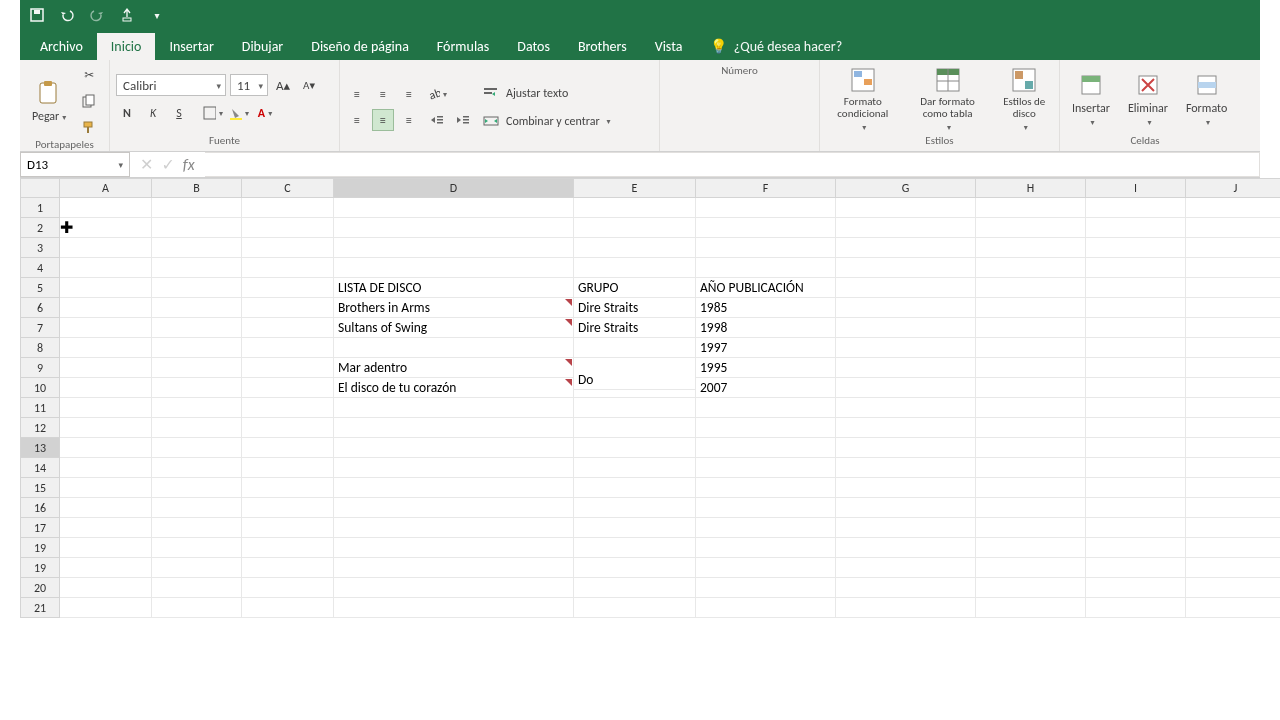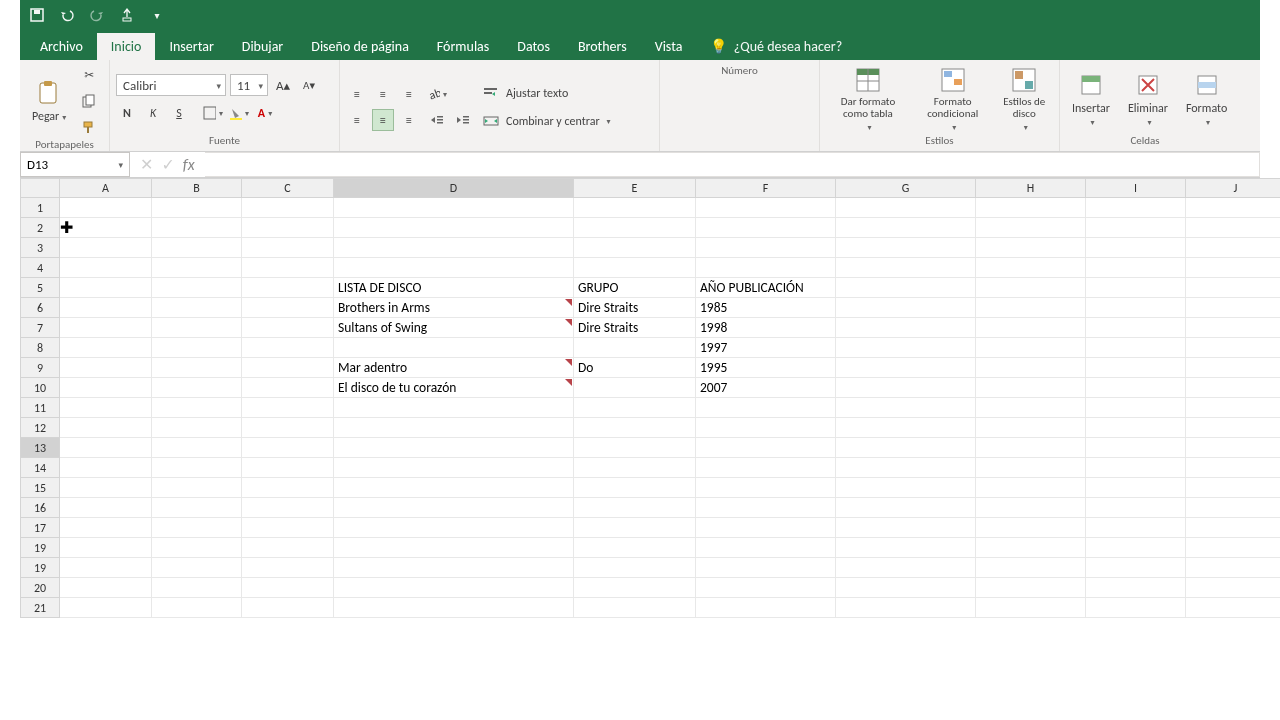--- a/index.html
+++ b/index.html
@@ -248,36 +248,36 @@
   <div class="group" style="width:160px">
     <div class="gname">Número</div>
   </div>
 
   <div class="group" style="width:240px">
     <div class="controls">
       <div class="bigbtn dd">
         <span class="ic">
             <svg width="26" height="26">
               <rect x="2" y="2" width="22" height="22" fill="#fff" stroke="#888"></rect>
-              <rect x="2" y="2" width="22" height="6" fill="#5a8f5a"></rect>
-              <line x1="2" y1="14" x2="24" y2="14" stroke="#888"></line>
-              <line x1="13" y1="2" x2="13" y2="24" stroke="#888"></line>
-            </svg>
-          </span>
-        <span style="font-size:11px; text-align:center; line-height:1.1">Dar formato como tabla</span>
+              <rect x="4" y="4" width="8" height="6" fill="#8fb5e0"></rect>
+              <rect x="14" y="12" width="8" height="6" fill="#e8a05a"></rect>
+            </svg>
+          </span>
+        <span style="font-size:11px; text-align:center; line-height:1.1">Formato condicional</span>
       </div>
       <div class="bigbtn dd">
         <span class="ic">
             <svg width="26" height="26">
               <rect x="2" y="2" width="22" height="22" fill="#fff" stroke="#888"></rect>
-              <rect x="4" y="4" width="8" height="6" fill="#8fb5e0"></rect>
-              <rect x="14" y="12" width="8" height="6" fill="#e8a05a"></rect>
-            </svg>
-          </span>
-        <span style="font-size:11px; text-align:center; line-height:1.1">Formato condicional</span>
+              <rect x="2" y="2" width="22" height="6" fill="#5a8f5a"></rect>
+              <line x1="2" y1="14" x2="24" y2="14" stroke="#888"></line>
+              <line x1="13" y1="2" x2="13" y2="24" stroke="#888"></line>
+            </svg>
+          </span>
+        <span style="font-size:11px; text-align:center; line-height:1.1">Dar formato como tabla</span>
       </div>
       <div class="bigbtn dd">
         <span class="ic">
             <svg width="26" height="26">
               <rect x="2" y="2" width="22" height="22" fill="#fff" stroke="#888"></rect>
               <rect x="4" y="4" width="8" height="8" fill="#c96"></rect>
               <rect x="14" y="14" width="8" height="8" fill="#6aa"></rect>
             </svg>
           </span>
         <span style="font-size:11px; text-align:center; line-height:1.1">Estilos de disco</span>
@@ -582,21 +582,21 @@
       <div class="cell center" style="left: 514px; top: 80px; width: 122px; background: rgb(255, 255, 255); z-index: 2;">GRUPO</div>
       <div class="cell center" style="left: 636px; top: 80px; width: 140px; background: rgb(255, 255, 255); z-index: 2;">AÑO PUBLICACIÓN</div>
       <div class="cell center" style="left: 274px; top: 100px; width: 240px; background: rgb(255, 255, 255); z-index: 2;">Brothers in Arms<div class="cmarker"></div></div>
       <div class="cell center" style="left: 514px; top: 100px; width: 122px; background: rgb(255, 255, 255); z-index: 2;">Dire Straits</div>
       <div class="cell center" style="left: 636px; top: 100px; width: 140px; background: rgb(255, 255, 255); z-index: 2;">1985</div>
       <div class="cell center" style="left: 274px; top: 120px; width: 240px; background: rgb(255, 255, 255); z-index: 2;">Sultans of Swing<div class="cmarker"></div></div>
       <div class="cell center" style="left: 514px; top: 120px; width: 122px; background: rgb(255, 255, 255); z-index: 2;">Dire Straits</div>
       <div class="cell center" style="left: 636px; top: 120px; width: 140px; background: rgb(255, 255, 255); z-index: 2;">1998</div>
       <div class="cell center" style="left: 636px; top: 140px; width: 140px; background: rgb(255, 255, 255); z-index: 2;">1997</div>
       <div class="cell center" style="left: 274px; top: 160px; width: 240px; background: rgb(255, 255, 255); z-index: 2;">Mar adentro<div class="cmarker"></div></div>
-      <div class="cell" style="left: 514px; top: 160px; width: 122px; background: rgb(255, 255, 255); z-index: 2; justify-content: flex-start;">Do</div>
+      <div class="cell" style="left: 514px; top: 172px; width: 122px; background: rgb(255, 255, 255); z-index: 2; justify-content: flex-start;">Do</div>
       <div class="cell center" style="left: 636px; top: 160px; width: 140px; background: rgb(255, 255, 255); z-index: 2;">1995</div>
       <div class="cell center" style="left: 274px; top: 180px; width: 240px; background: rgb(255, 255, 255); z-index: 2;">El disco de tu corazón<div class="cmarker"></div></div>
       <div class="cell center" style="left: 636px; top: 180px; width: 140px; background: rgb(255, 255, 255); z-index: 2;">2007</div>
       <div class="selcell" style="left: 273px; top: 239px; width: 240px; height: 20px;">
         <div class="handle"></div>
       </div>
       <div class="csr" style="left: 439px; top: 156px;">✚</div>
     </div>
 </div>
 

